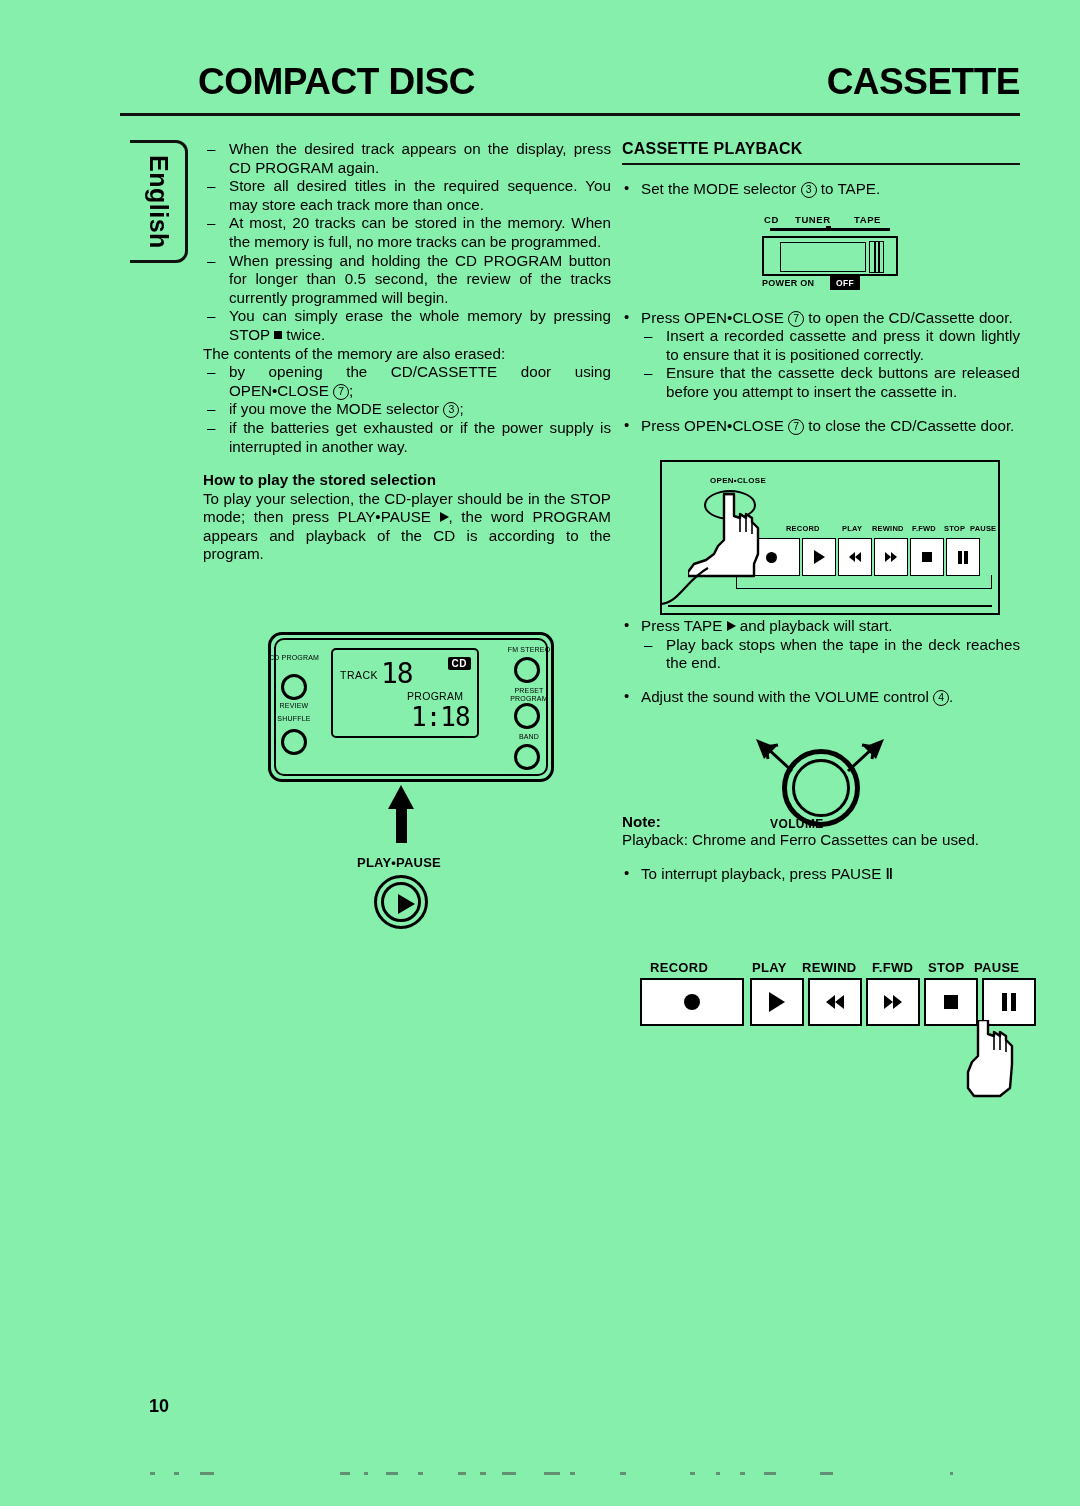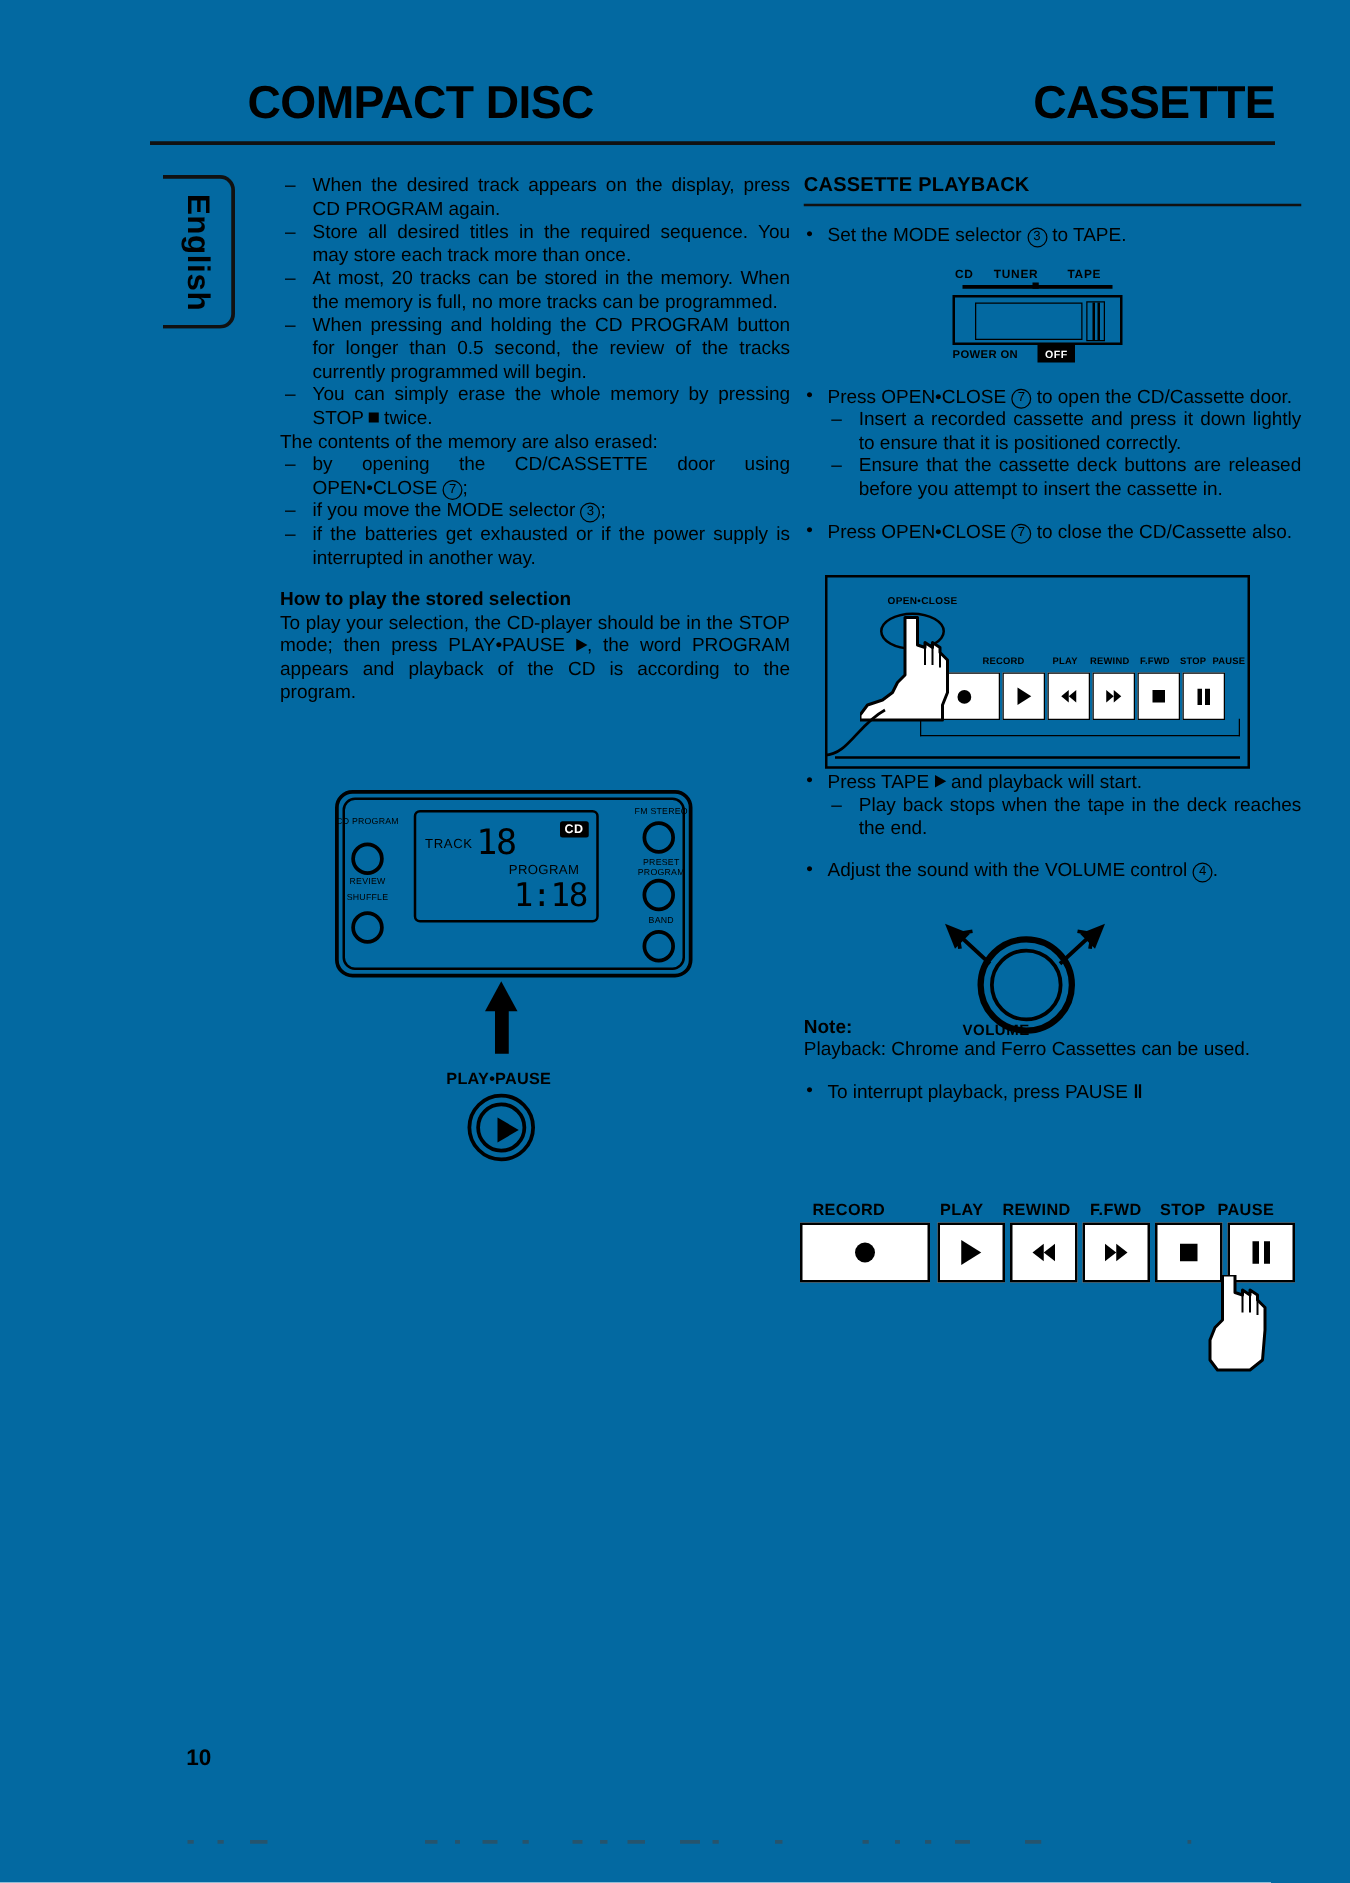--- a/index.html
+++ b/index.html
@@ -5,21 +5,21 @@
   html,body{margin:0;padding:0;background:#fff;}
   body{
     width:1080px;height:1506px;
     font-family:"Liberation Sans", sans-serif;
     color:#000;
     position:relative;
     overflow:hidden;
   }
   .page{
     position:absolute;inset:0;
-    background:#0369a1;
+    background:#86efac;
   }
 
   
   .header{
     position:absolute;left:120px;top:58px;width:900px;height:62px;
   }
   .header h1{
     margin:0;font-size:37px;font-weight:bold;letter-spacing:-0.5px;
     line-height:48px;
   }
@@ -43,21 +43,20 @@
     transform:translate(-50%,-50%) rotate(90deg);
     white-space:nowrap;
     font-size:25px;font-weight:bold;letter-spacing:0.5px;
   }
 
   
   .col{
     position:absolute;top:140px;
     font-size:15.2px;line-height:18.6px;
     text-align:justify;
-    margin-left:21px;
   }
   .col-left{left:203px;width:408px;}
   .col-right{left:622px;width:398px;}
 
   
   .dash-item{
     position:relative;padding-left:26px;margin:0 0 0 0;
   }
   .dash-item::before{
     content:"\2013";position:absolute;left:4px;top:0;
@@ -333,21 +332,21 @@
       <div class="dash-item">
         <span>Ensure that the cassette deck buttons are released before you attempt to insert the cassette in.</span>
       </div>
     </div>
 
     <div class="gap-m"></div>
 
     <div class="bullet-item">
       <span>Press OPEN•CLOSE</span>
       <span class="circ">7</span>
-      <span>to close the CD/Cassette also.</span>
+      <span>to close the CD/Cassette door.</span>
     </div>
 
     <div style="height:182px;"></div>
 
     <div class="bullet-item">
       <span>Press TAPE</span>
       <span class="tri"></span>
       <span>and playback will start.</span>
     </div>
     <div class="sub-block">

